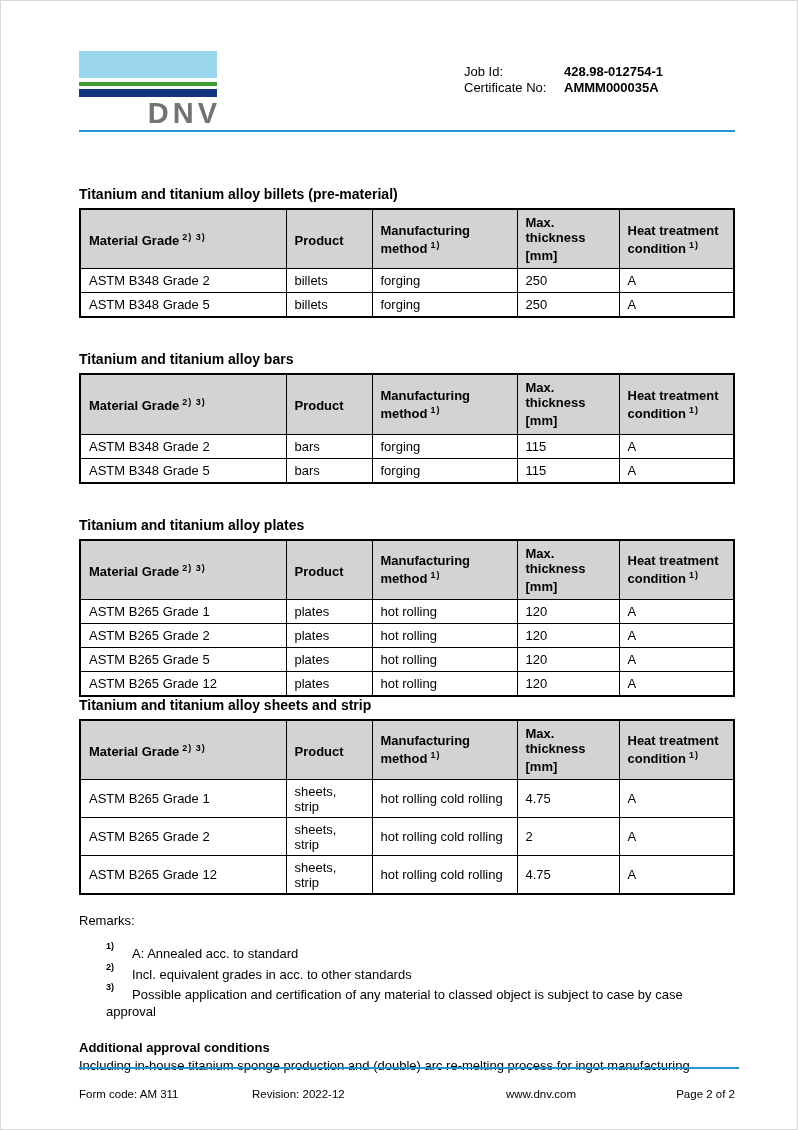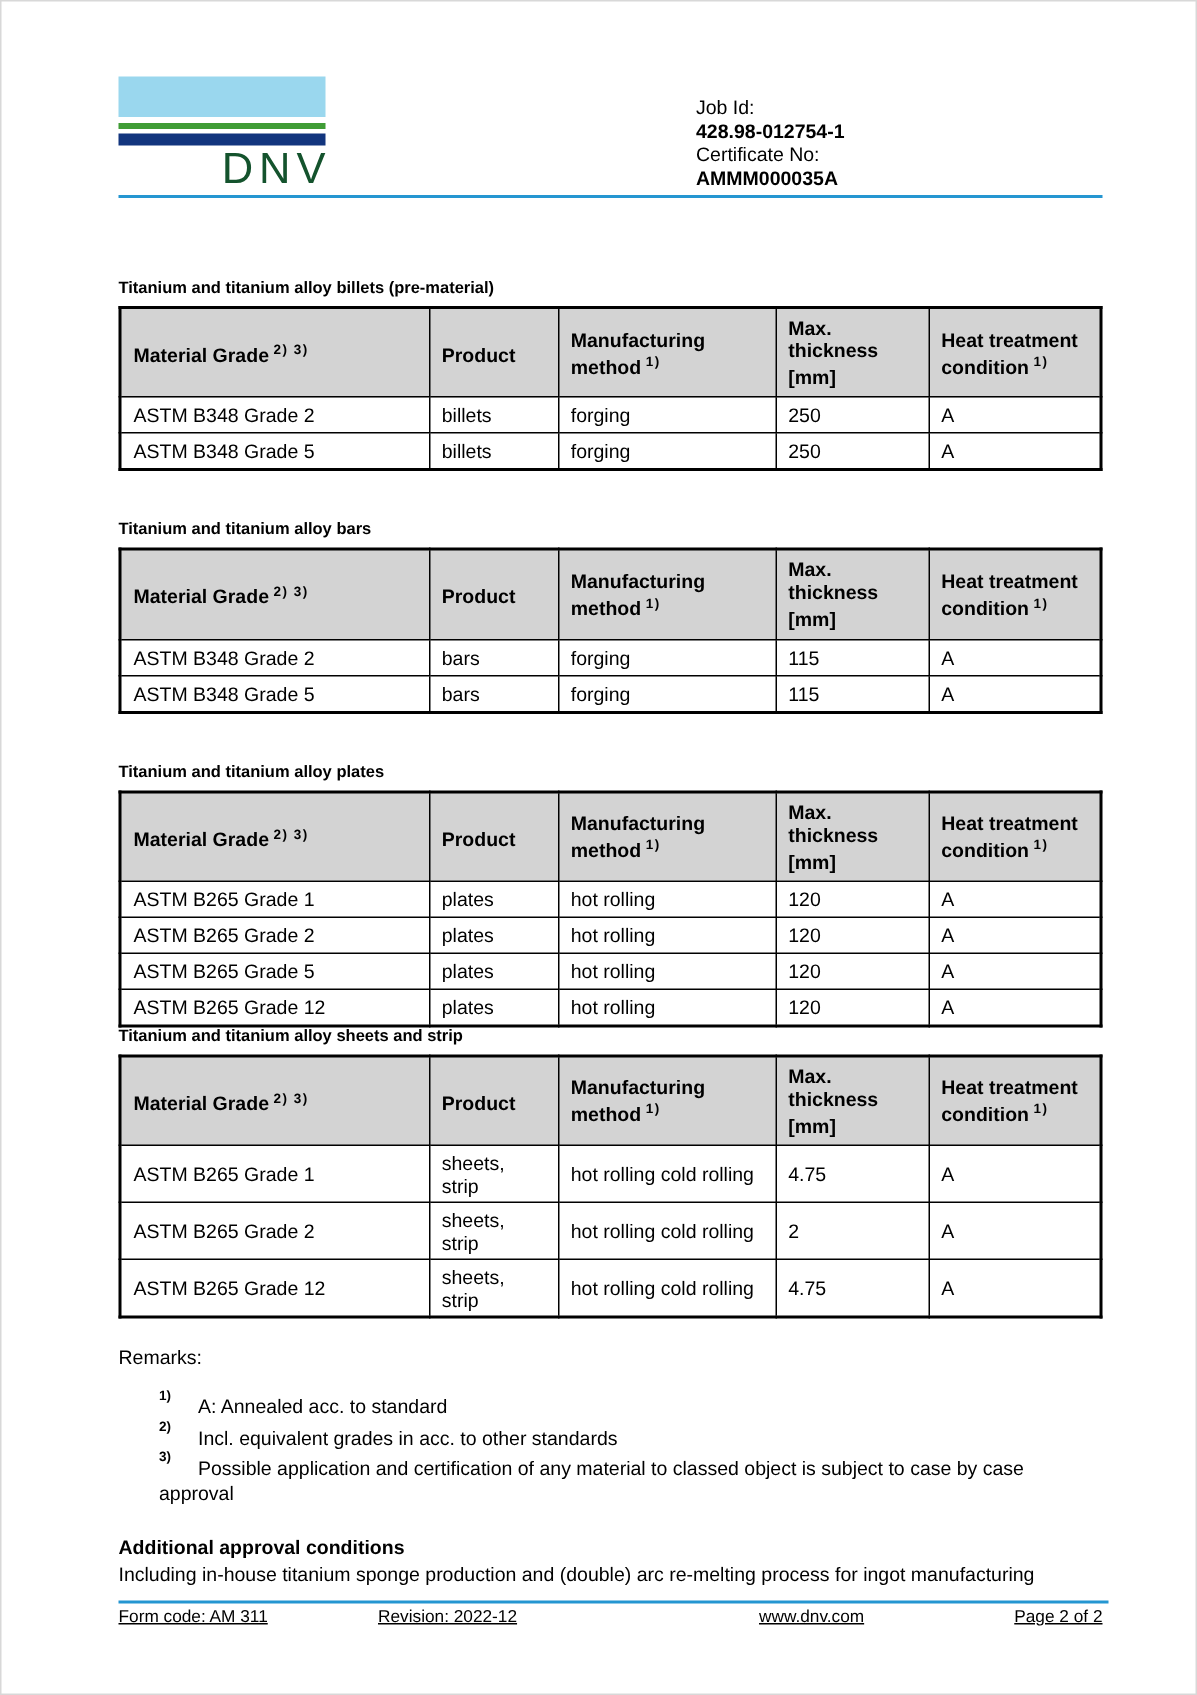--- a/index.html
+++ b/index.html
@@ -15,34 +15,34 @@
   }
   .content { position: relative; width: 656px; margin-left: 78px; }
 
   
   .header { position: relative; padding-top: 50px; height: 74px; }
   .logo { width: 138px; }
   .logo-sky   { height: 27px; background: #9AD7EE; }
   .logo-green { height: 4px;  background: #3F9C35; margin-top: 4px; }
   .logo-navy  { height: 8px;  background: #12357E; margin-top: 3px; }
   .logo-text  {
-    text-align: right; font-size: 29px; line-height: 30px; font-weight: normal;
-    letter-spacing: 4px; margin-right: -4px; color: #14532d; margin-top: 1px;
+    text-align: right; font-size: 29px; line-height: 30px; font-weight: bold;
+    letter-spacing: 4px; margin-right: -4px; color: #737373; margin-top: 1px;
   }
   .job-block { position: absolute; left: 385px; top: 63px; font-size: 13px; line-height: 15.5px; }
-  .job-row { display: flex; flex-direction: column; }
+  .job-row { display: flex; }
   .job-label { width: 100px; }
   .job-value { font-weight: bold; }
 
   
   .doc-title { margin-top: 11px; font-size: 15px; font-weight: bold; }
   .title-rule { margin-top: 5px; height: 2px; background: #2596D1; }
 
   
-  .table-title { font-size: 11px; font-weight: bold; }
+  .table-title { font-size: 14px; font-weight: bold; }
   .tt-1 { margin-top: 54px; }
   .tt-2, .tt-3 { margin-top: 33px; }
   .tt-4 { }
   table {
     width: 100%; border-collapse: collapse; margin-top: 6px;
     border: 2px solid #000; table-layout: fixed;
   }
   col.c1 { width: 206px; } col.c2 { width: 86px; } col.c3 { width: 145px; }
   col.c4 { width: 102px; } col.c5 { width: auto; }
   th, td { border: 1px solid #000; text-align: left; vertical-align: middle; }
@@ -65,21 +65,21 @@
   
   .additional-heading { margin-top: 20px; font-size: 13px; font-weight: bold; }
   .additional-text { margin-top: 3px; font-size: 13px; }
 
   
   .footer {
     position: absolute; left: 78px; width: 660px; top: 1066px;
     border-top: 2px solid #2596D1;
   }
   .footer-row { position: relative; height: 14px; margin-top: 3px; font-size: 11.5px; }
-  .footer-row span { position: absolute; top: 0; white-space: nowrap; text-decoration: underline; }
+  .footer-row span { position: absolute; top: 16px; white-space: nowrap; }
   .f-form { left: 0; }
   .f-rev  { left: 173px; }
   .f-web  { left: 427px; }
   .f-page { right: 4px; }
 </style>
 </head>
 <body>
 
 <div class="content">
 

